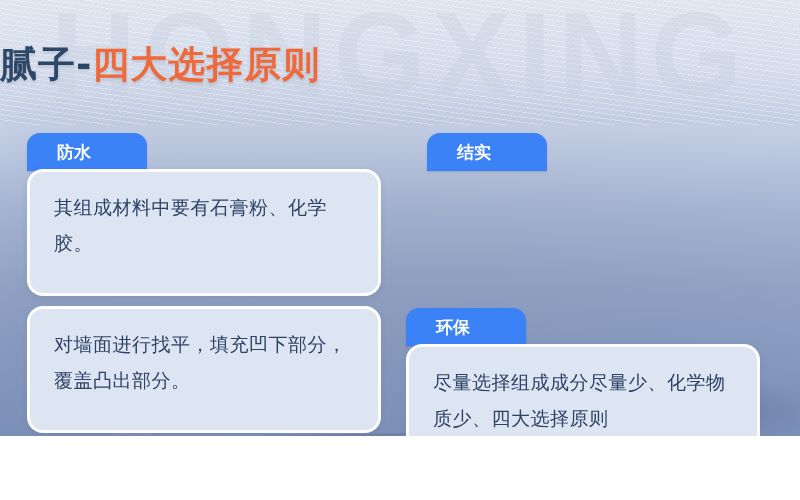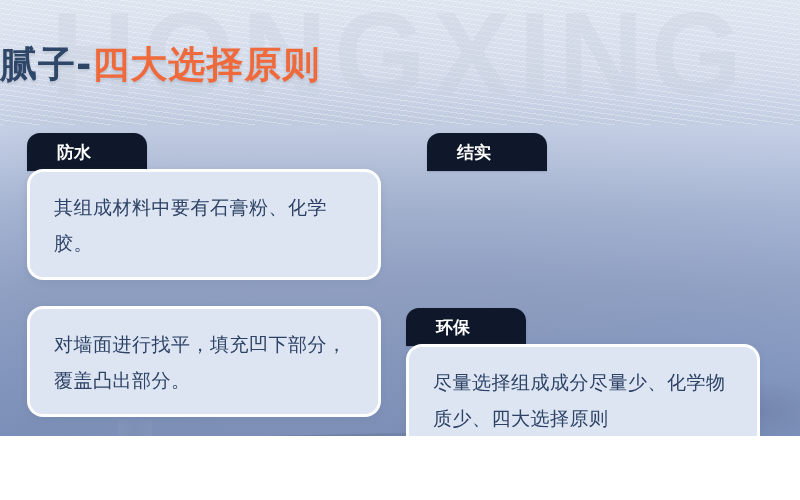--- a/index.html
+++ b/index.html
@@ -117,38 +117,38 @@
   
   .card { position:absolute; }
 
   .card-tab {
     position:relative;
     display:inline-block;
     min-width:120px;
     height:38px;
     line-height:38px;
     padding:0 22px 0 30px;
-    background:#0f172a;
+    background:#3b82f6;
     color:#ffffff;
     font-size:17px;
     font-weight:bold;
     border-radius:13px 13px 0 0;
     box-shadow:0 1px 2px rgba(40,60,100,.20);
     font-family:"DejaVu Sans","Liberation Sans",sans-serif;
   }
 
   .card-body {
     position:relative;
     width:354px;
     min-height:104px;
     margin-top:-2px;
     background:#dde5f3;
     border:3px solid rgba(255,255,255,.95);
     border-radius:16px;
-    padding:17px 20px 16px 24px;
+    padding:17px 20px 32px 24px;
     box-shadow:0 2px 6px rgba(90,110,150,.18);
   }
   .card-body p {
     color:#2d4265;
     font-size:19px;
     line-height:36px;
     letter-spacing:.5px;
     font-family:"DejaVu Sans","Liberation Sans",sans-serif;
   }
 

